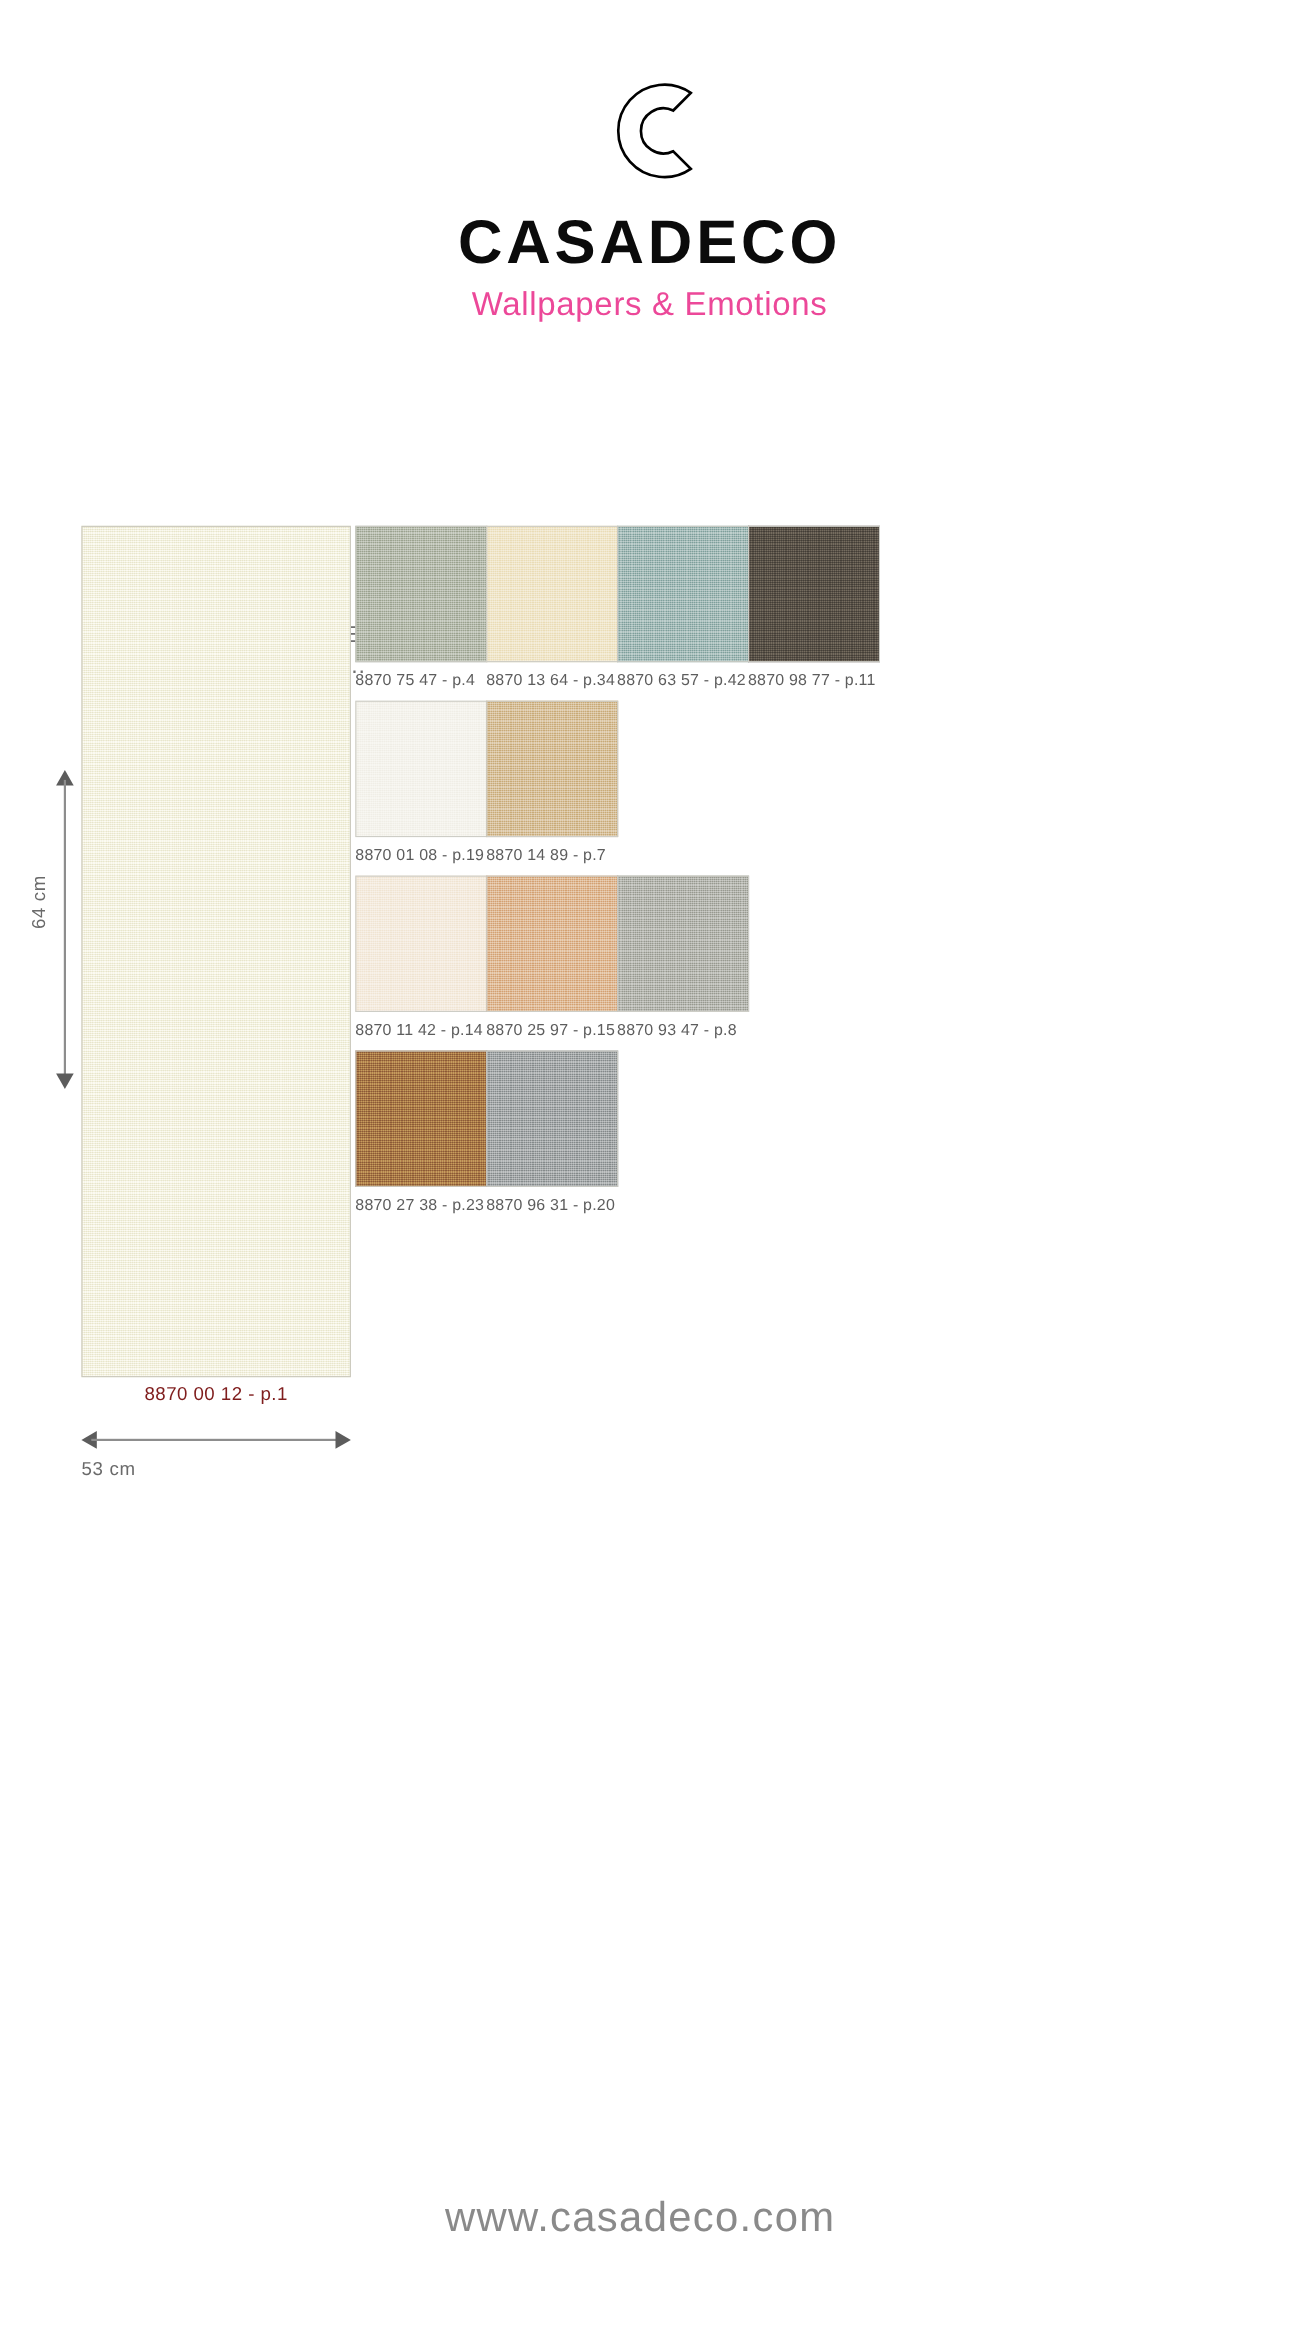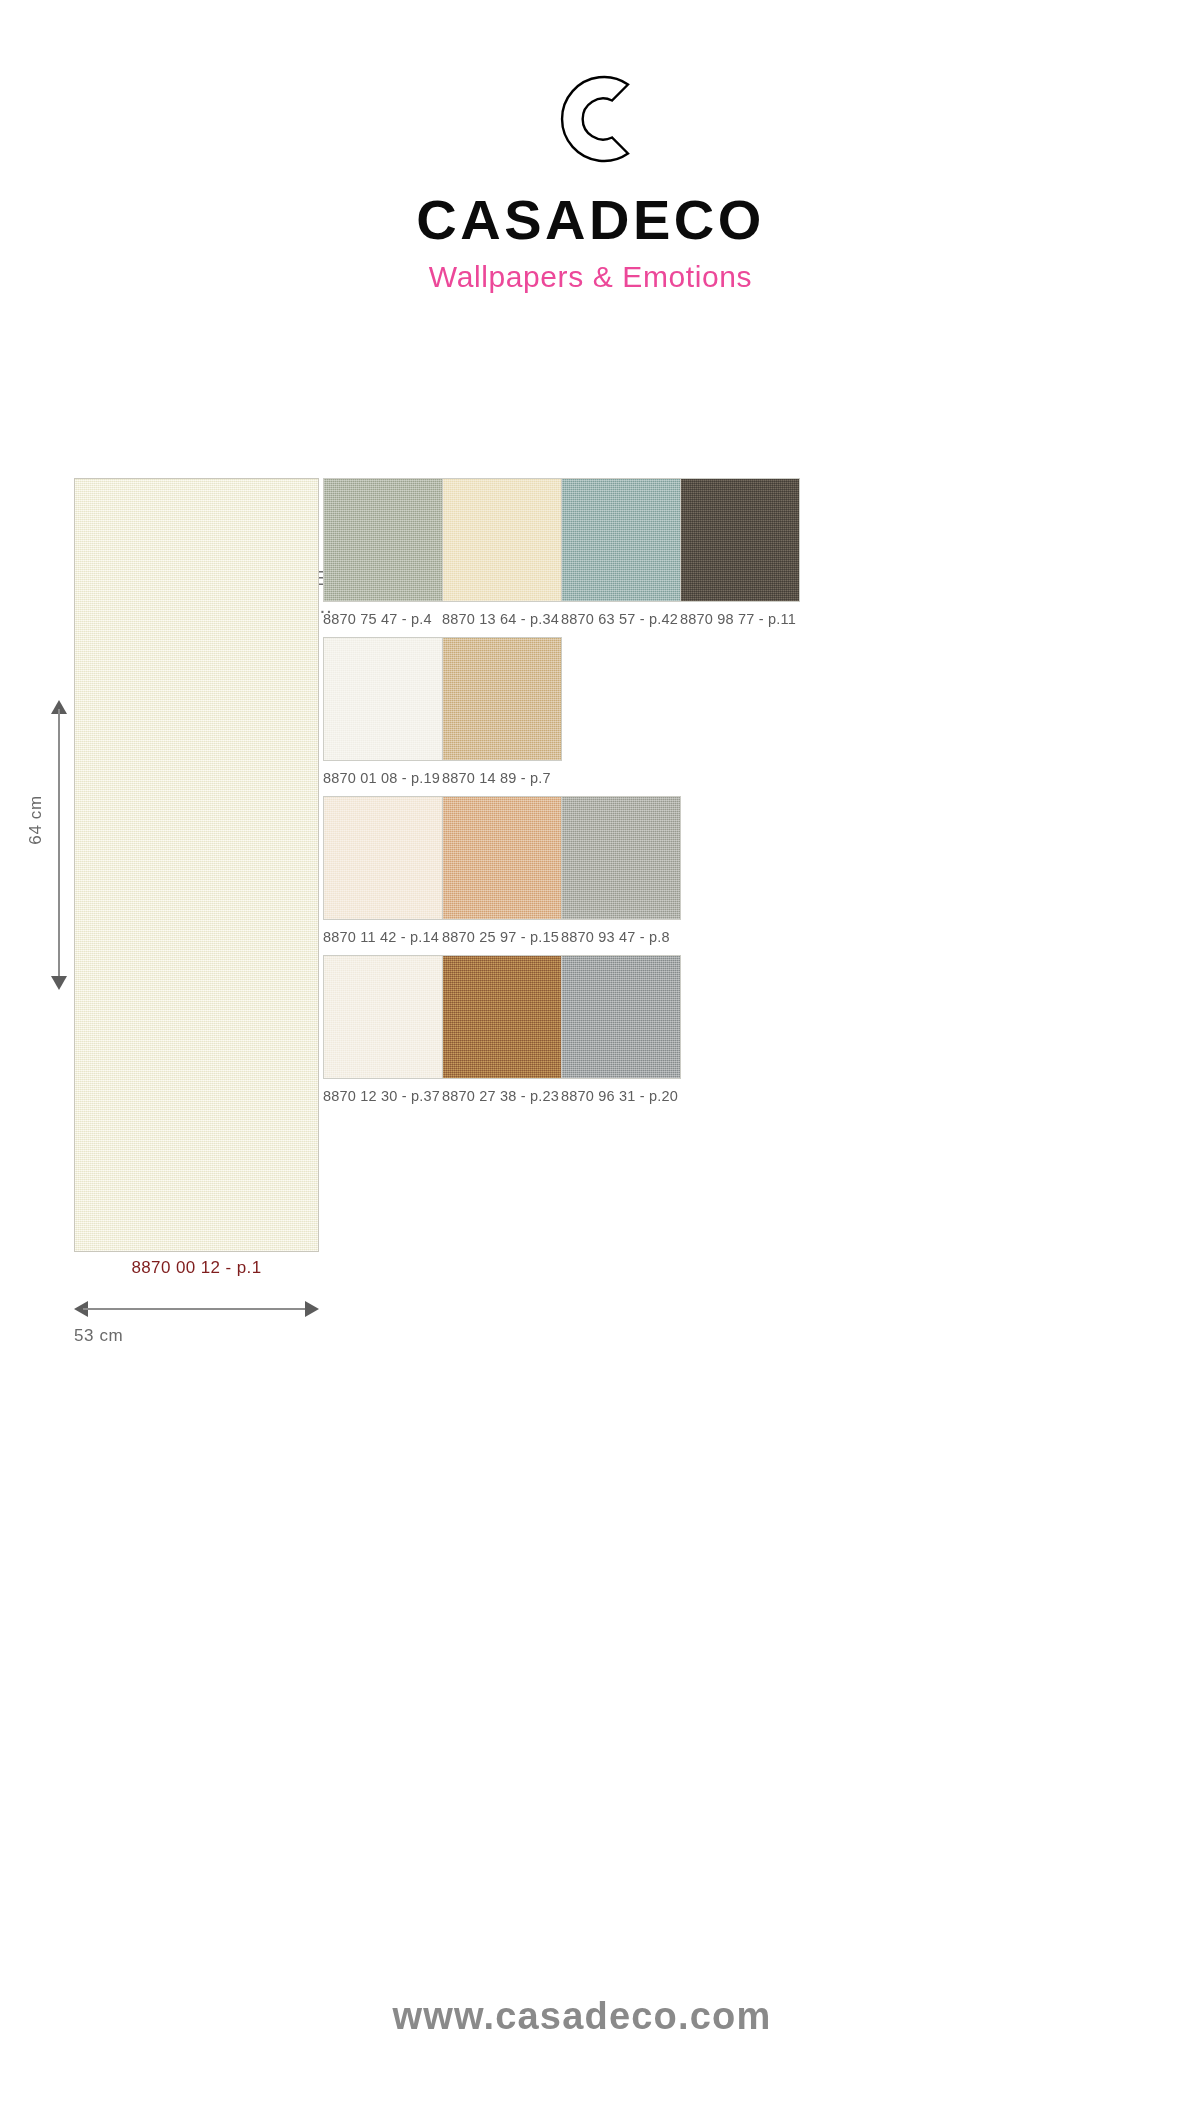--- a/index.html
+++ b/index.html
@@ -224,21 +224,21 @@
 
   
   .footer-url {
     position: absolute;
     left: 0;
     top: 1995px;
     width: 1144px;
     text-align: center;
     color: #8a8a8a;
     font-size: 38px;
-    font-weight: 700;
+    font-weight: 400;
     letter-spacing: 1.2px;
     padding-left: 20px;
   }
 </style>
 </head>
 <body>
 
 <div class="page">
 
   <div class="brand-header">
@@ -311,24 +311,20 @@
           <div class="swatch-chip" style="background-color: rgb(215, 169, 126);"></div>
           <div class="swatch-label">8870 25 97 - p.15</div>
         </div>
         <div class="swatch-cell">
           <div class="swatch-chip" style="background-color: rgb(160, 162, 153);"></div>
           <div class="swatch-label">8870 93 47 - p.8</div>
         </div>
       </div>
       <div class="swatch-row">
         <div class="swatch-cell">
-          <div class="swatch-chip" style="background-color: rgb(242, 236, 224);"></div>
-          <div class="swatch-label">8870 12 30 - p.37</div>
-        </div>
-        <div class="swatch-cell">
           <div class="swatch-chip" style="background-color: rgb(148, 100, 60);"></div>
           <div class="swatch-label">8870 27 38 - p.23</div>
         </div>
         <div class="swatch-cell">
           <div class="swatch-chip" style="background-color: rgb(143, 148, 149);"></div>
           <div class="swatch-label">8870 96 31 - p.20</div>
         </div>
       </div>
     </div>
 

